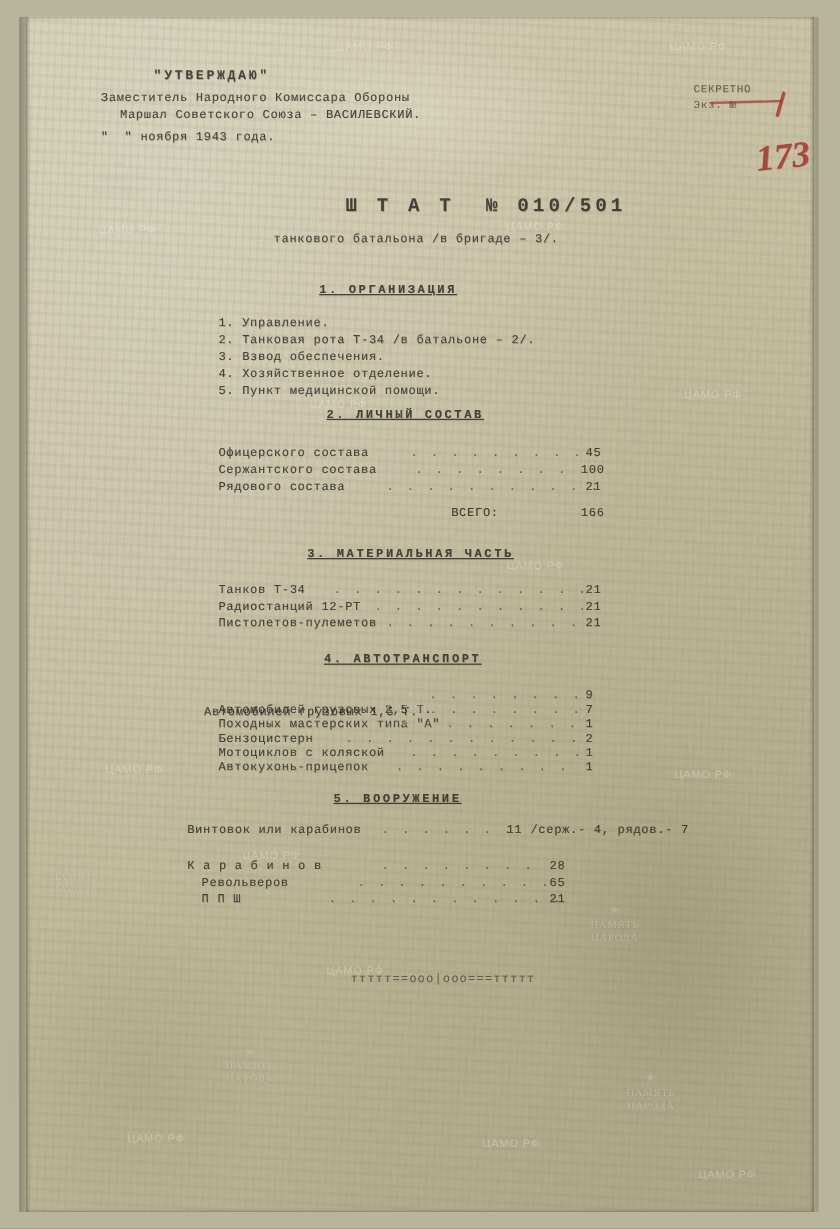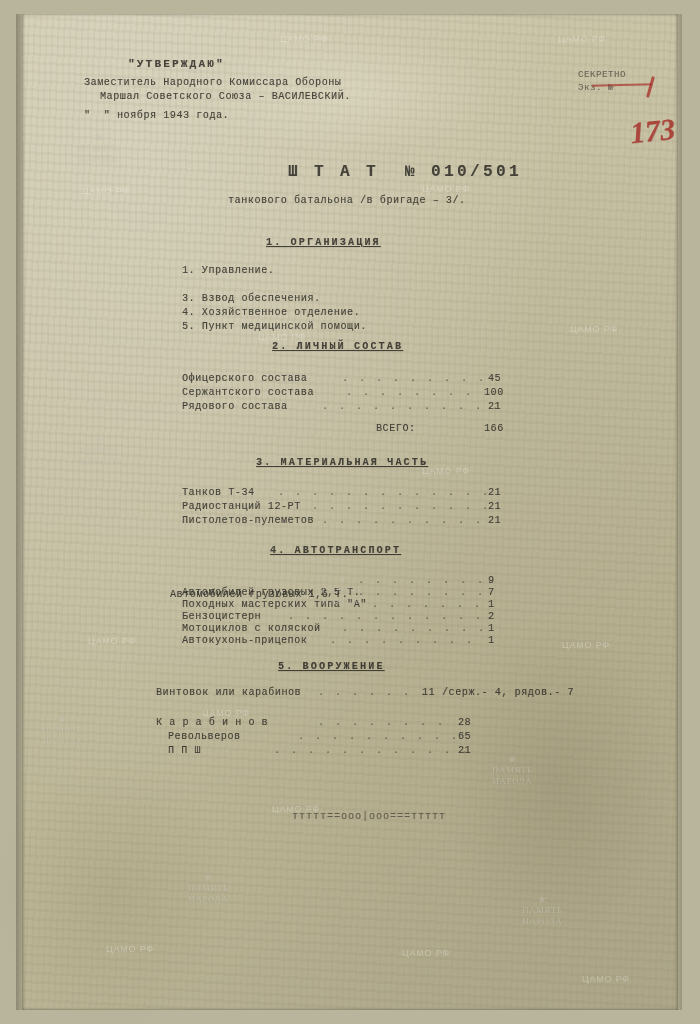--- a/index.html
+++ b/index.html
@@ -164,20 +164,21 @@
       <div class="t" style="left:62px; top:95px;">"  " ноября 1943 года.</div>
 
       <div class="t faint" style="left:556px; top:55px; font-size:9px;">СЕКРЕТНО</div>
       <div class="t faint" style="left:556px; top:68px; font-size:9px;">Экз. №</div>
 
       <div class="t bold sp3" style="left:266px; top:152px; font-size:16px;">Ш Т А Т  № 010/501</div>
       <div class="t" style="left:206px; top:180px;">танкового батальона /в бригаде – 3/.</div>
 
       <div class="t bold u sp" style="left:244px; top:222px;">1. ОРГАНИЗАЦИЯ</div>
       <div class="t" style="left:160px; top:250px;">1. Управление.</div>
+      <div class="t" style="left:160px; top:264px;">2. Танковая рота Т-34 /в батальоне – 2/.</div>
       <div class="t" style="left:160px; top:278px;">3. Взвод обеспечения.</div>
       <div class="t" style="left:160px; top:292px;">4. Хозяйственное отделение.</div>
       <div class="t" style="left:160px; top:306px;">5. Пункт медицинской помощи.</div>
 
       <div class="t bold u sp" style="left:250px; top:326px;">2. ЛИЧНЫЙ СОСТАВ</div>
       <div class="t" style="left:160px; top:358px;">Офицерского состава</div>
       <div class="t dots faint" style="left:320px; top:358px;">. . . . . . . . .</div>
       <div class="t" style="left:466px; top:358px;">45</div>
 
       <div class="t" style="left:160px; top:372px;">Сержантского состава</div>

